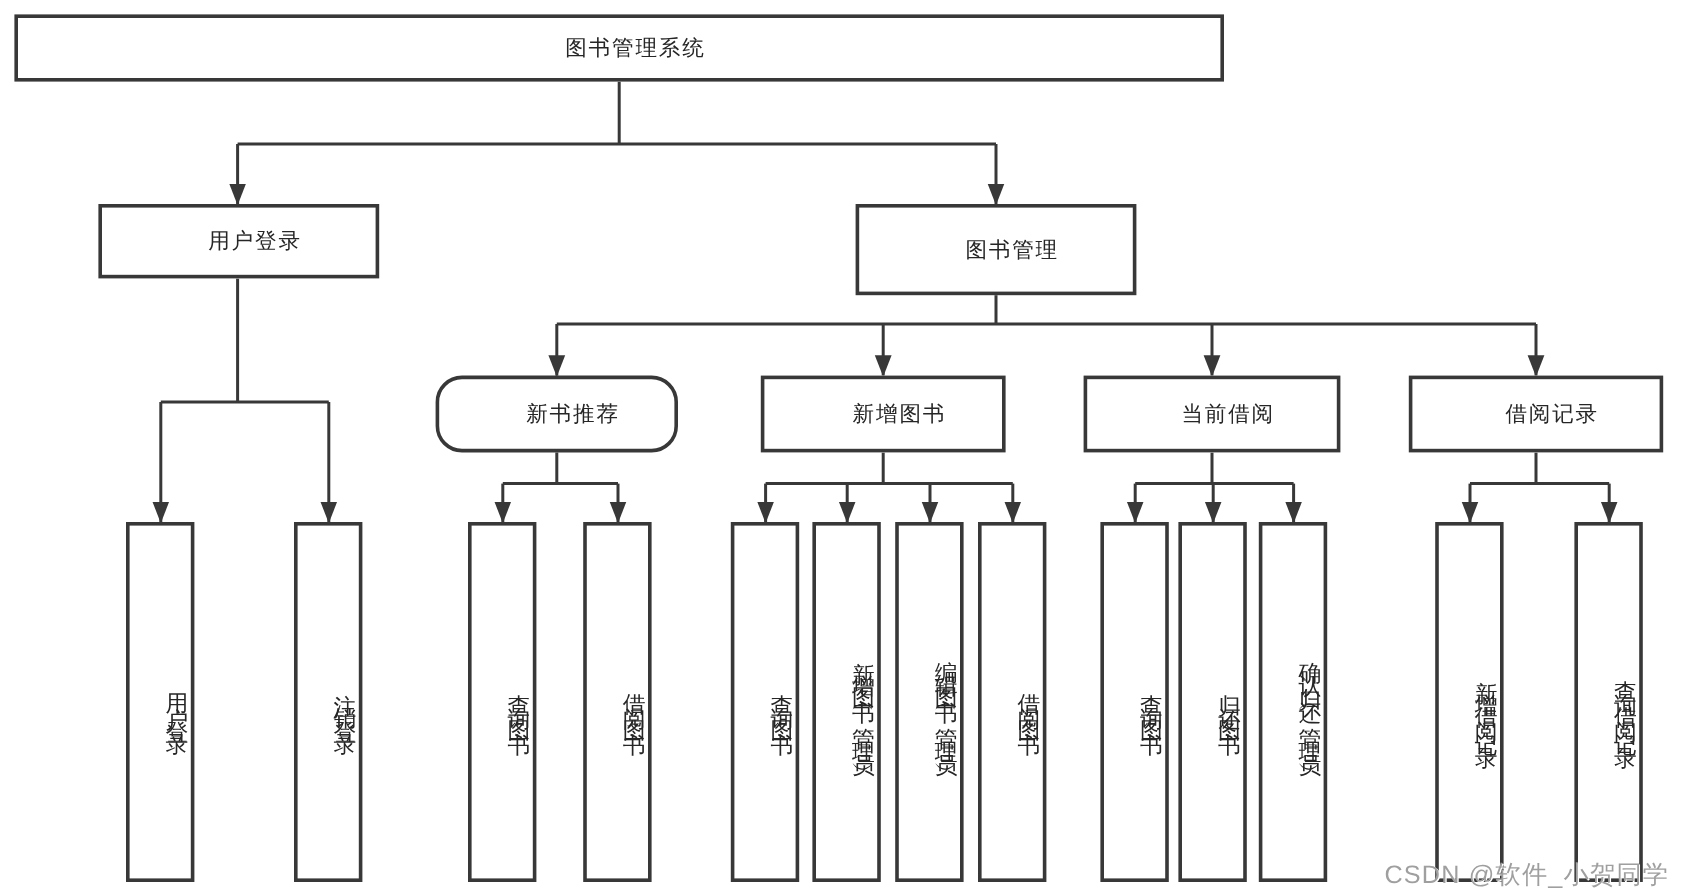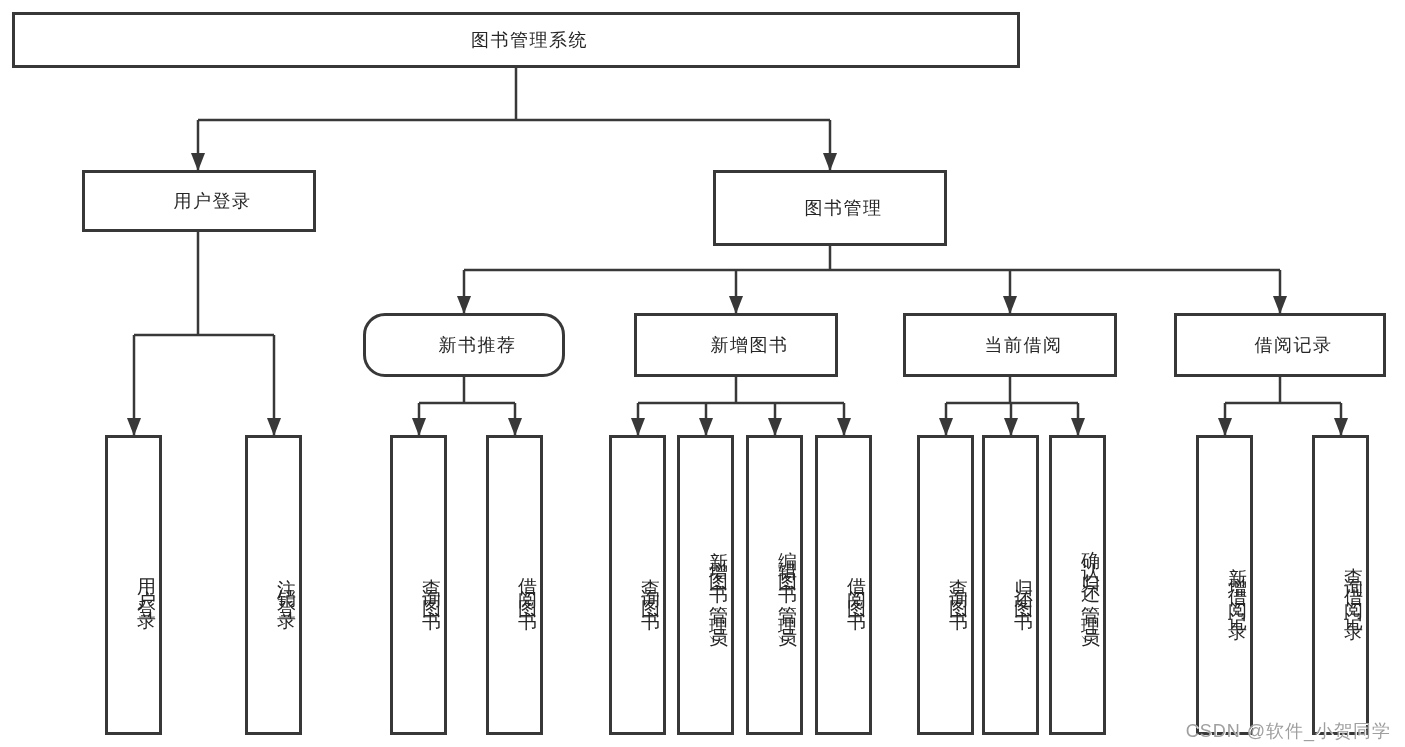--- a/index.html
+++ b/index.html
@@ -32,21 +32,21 @@
   .n-l3-2{left:903px; top:313px;width:214px;height:64px;}
   .n-l3-3{left:1174px;top:313px;width:212px;height:64px;}
   .leaf{top:435px;width:57px;height:300px;}
   .lf-u0{left:105px;} .lf-u1{left:245px;}
   .lf-r0{left:390px;} .lf-r1{left:486px;}
   .lf-b0{left:609px;} .lf-b1{left:677px;} .lf-b2{left:746px;} .lf-b3{left:815px;}
   .lf-c0{left:917px;} .lf-c1{left:982px;} .lf-c2{left:1049px;}
   .lf-j0{left:1196px;} .lf-j1{left:1312px;}
   .watermark{
     position:absolute;right:14px;bottom:4px;z-index:5;
-    font-size:18px;color:#9f9f9f;letter-spacing:1px;
+    font-size:21px;color:#9f9f9f;letter-spacing:1px;
     text-shadow:1px 1px 0 #ffffff;
     white-space:nowrap;
   }
 </style>
 </head>
 <body>
 
 <div class="canvas">
 
   <svg class="connectors" width="1405" height="747">

